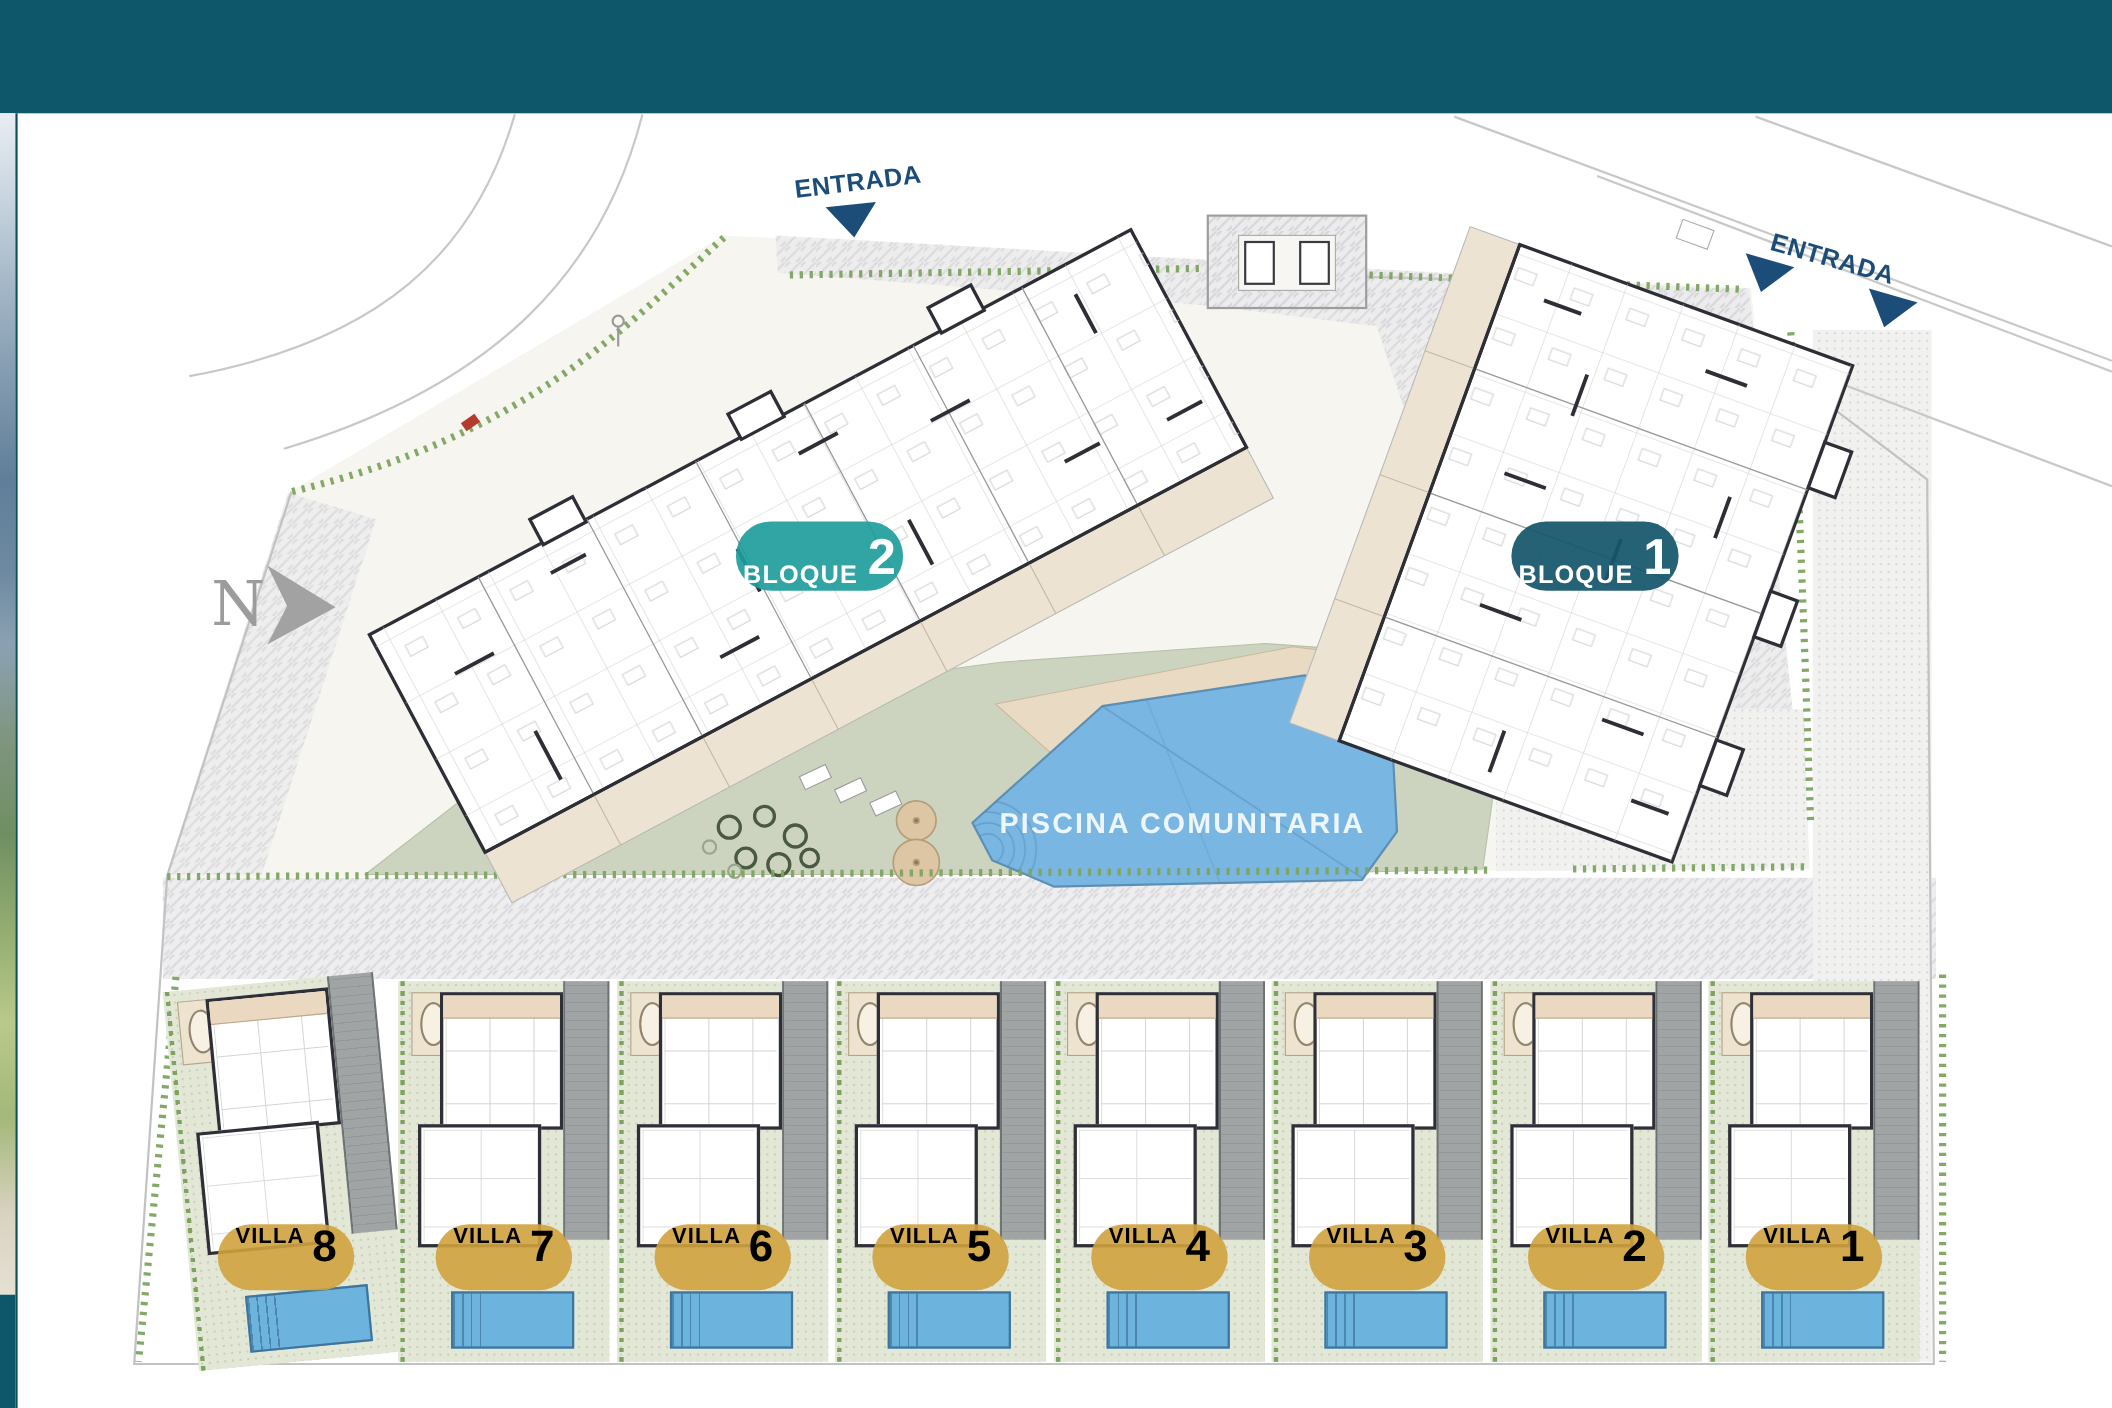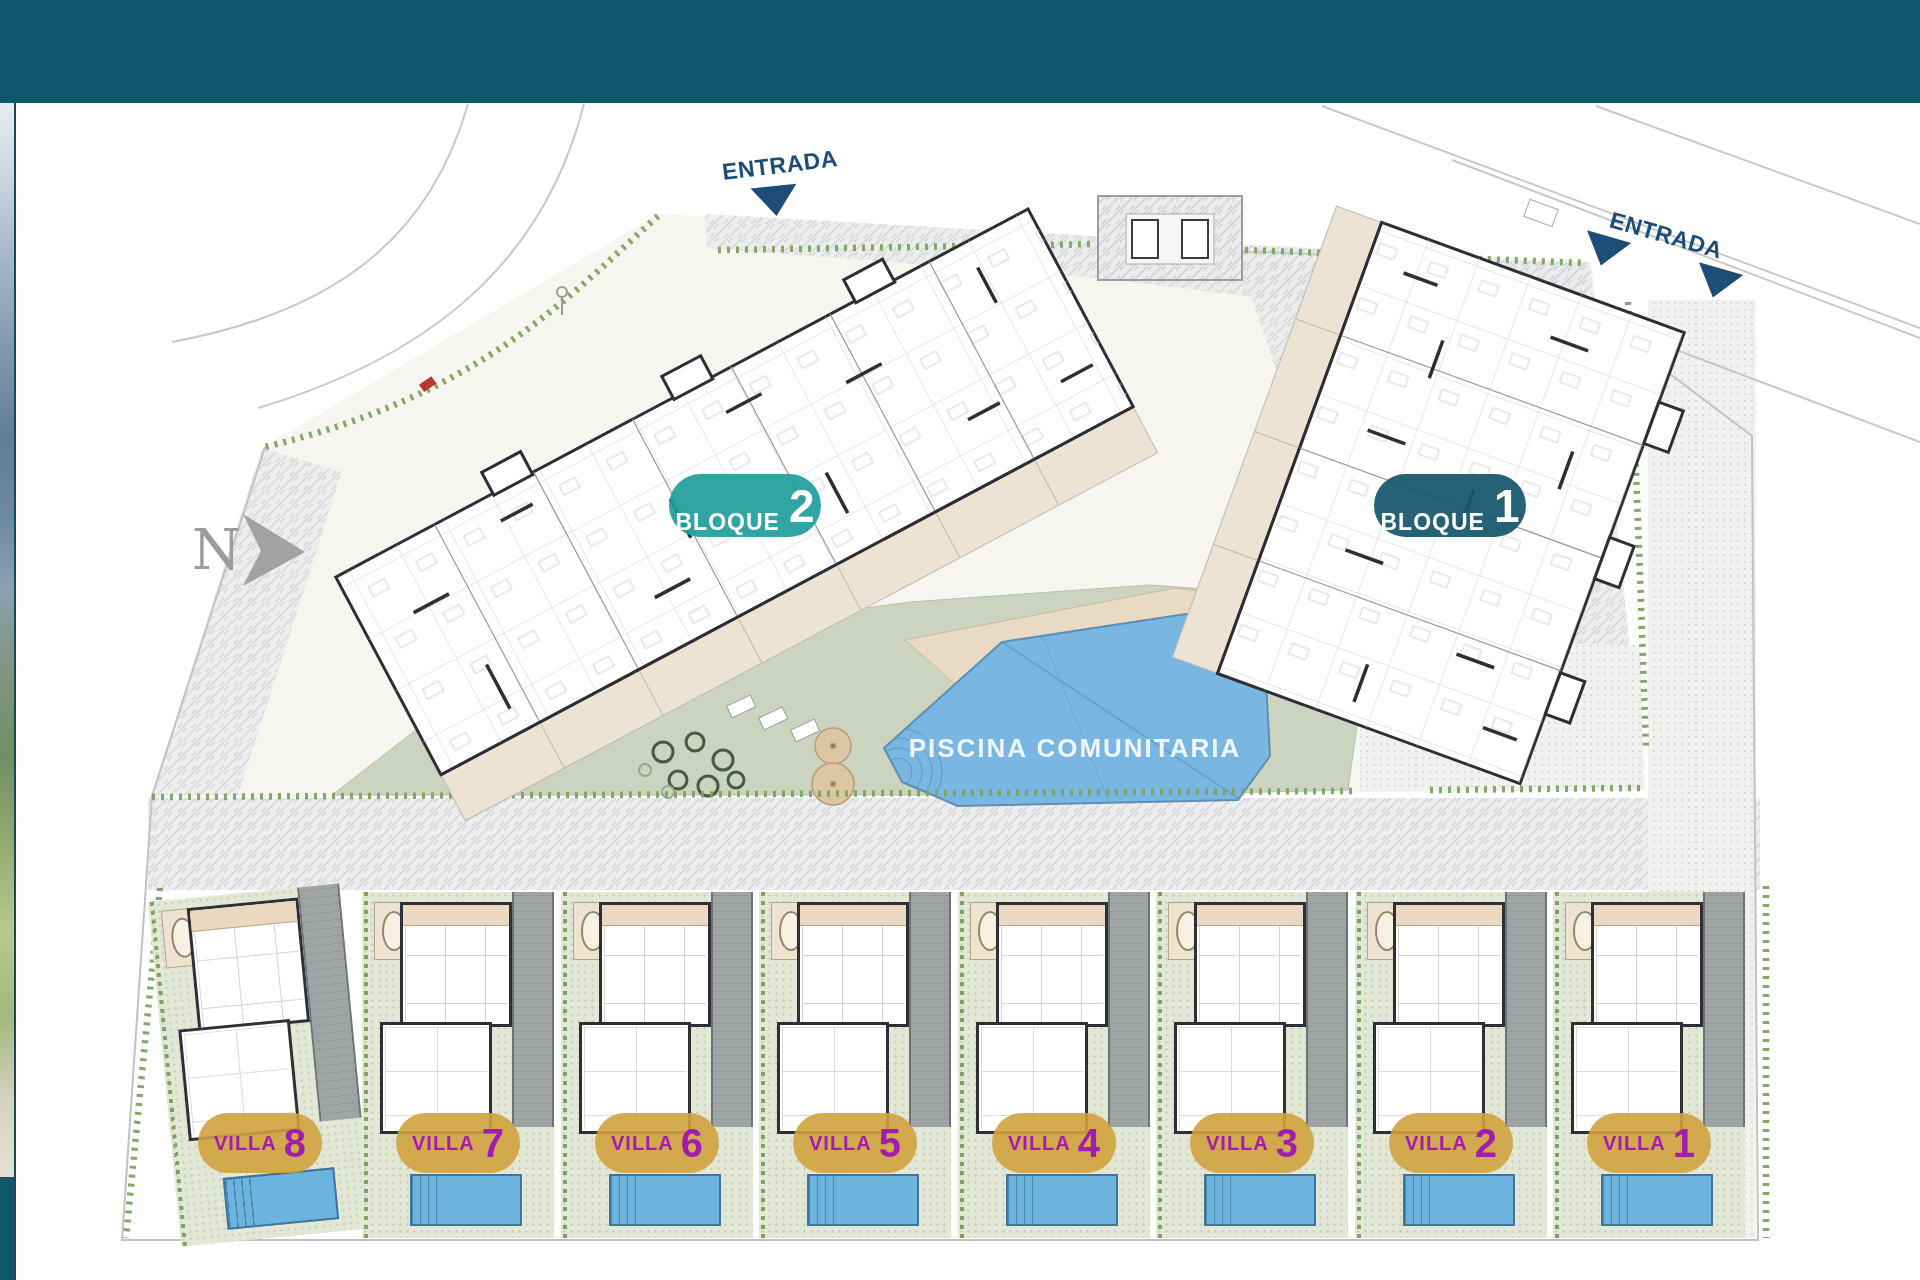--- a/index.html
+++ b/index.html
@@ -56,22 +56,22 @@
   .vp-living{position:absolute;left:18px;top:130px;width:112px;height:112px;background:#fff;
      border:3px solid #2f2f37;box-sizing:border-box;}
   .vp-living::before{content:"";position:absolute;inset:2px;opacity:.7;
      background-image:linear-gradient(#cccccc 1px,transparent 1px),linear-gradient(90deg,#cccccc 1px,transparent 1px);
      background-size:52px 44px;}
   .vp-pool{position:absolute;left:48px;top:282px;width:112px;height:52px;background:#6cb3de;
      border:2px solid #40749b;box-sizing:border-box;}
   .vp-pool::before{content:"";position:absolute;left:0;top:0;bottom:0;width:30px;
      background:repeating-linear-gradient(90deg,rgba(25,70,105,.4) 0 1.5px,transparent 1.5px 8px);}
   .vp-badge{position:absolute;left:34px;top:221px;width:124px;height:60px;border-radius:30px;
-     background:rgba(208,162,62,.9);display:flex;align-items:center;justify-content:center;gap:7px;
-     z-index:6;color:#a21caf;cursor:pointer;}
+     background:rgba(208,162,62,.9);display:flex;justify-content:center;gap:7px;
+     z-index:6;color:#000000;cursor:pointer;}
   .vp-badge .vl{font-size:20px;font-weight:bold;letter-spacing:1px;}
   .vp-badge .vn{font-size:40px;font-weight:bold;line-height:1;}
   .villa-8 .vp-inner{transform:rotate(-5.5deg);}
   
   .campo{position:absolute;left:770px;top:1244px;width:400px;text-align:center;z-index:10;
      font-size:27px;color:#b6bfb0;letter-spacing:7px;font-weight:300;}
 </style>
 </head>
 <body>
 

